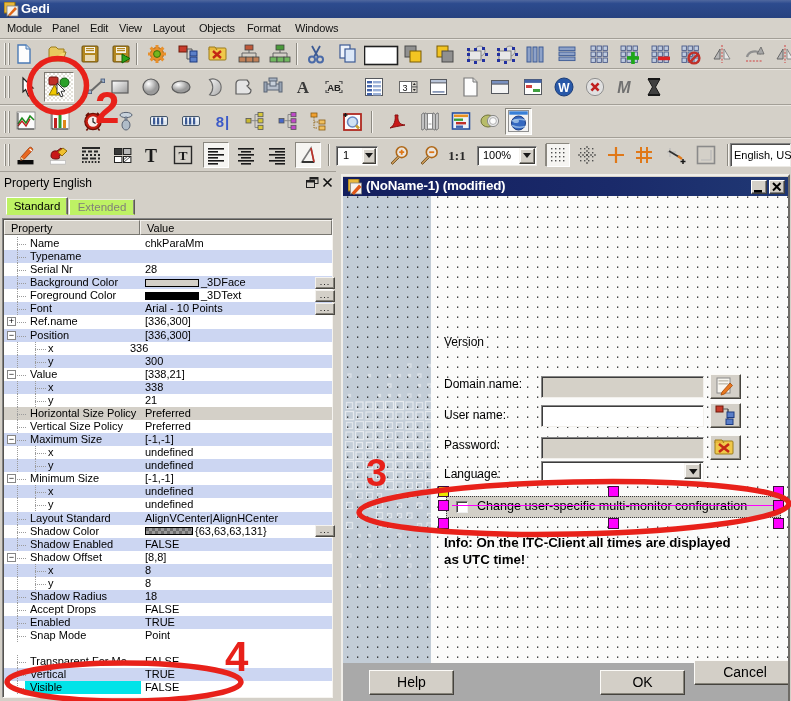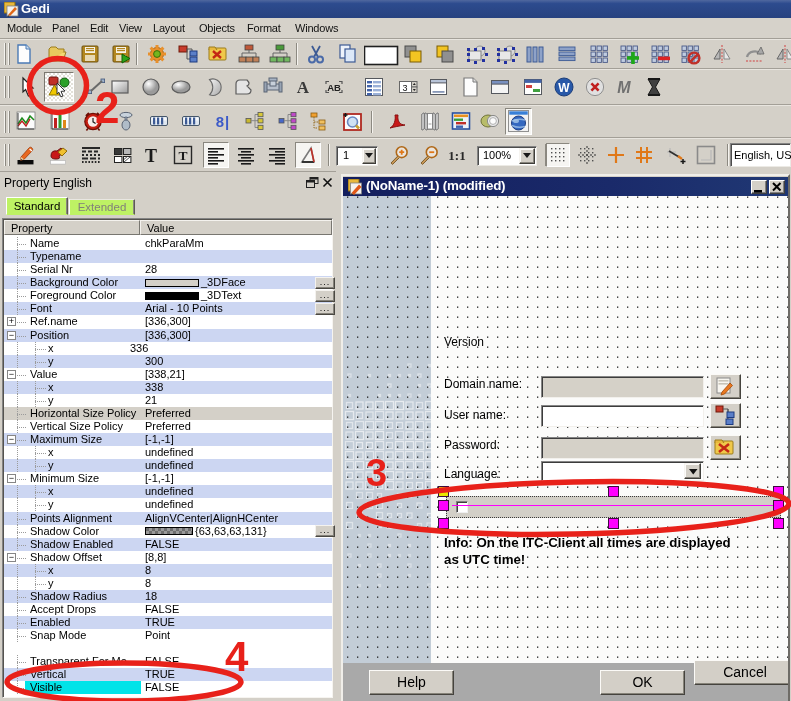--- a/index.html
+++ b/index.html
@@ -938,21 +938,21 @@
       <div class="prow" style="top:279.4px;background:#fff">
         <div class="vdots" style="left:13px;top:0;height:13.1px"></div>
         <div class="vdots" style="left:31px;top:0;height:13.1px"></div>
         <div class="hdots" style="left:31px;top:7px;width:11px"></div>
         <span class="pname" style="left:44px">y</span>
         <span class="pval" style="left:141px">undefined</span>
       </div>
       <div class="prow" style="top:292.5px;background:#ccd6f2">
         <div class="vdots" style="left:13px;top:0;height:13.1px"></div>
         <div class="hdots" style="left:13px;top:7px;width:10px"></div>
-        <span class="pname">Points Alignment</span>
+        <span class="pname">Layout Standard</span>
         <span class="pval" style="left:141px">AlignVCenter|AlignHCenter</span>
       </div>
       <div class="prow" style="top:305.5px;background:#fff">
         <div class="vdots" style="left:13px;top:0;height:13.1px"></div>
         <div class="hdots" style="left:13px;top:7px;width:10px"></div>
         <span class="pname">Shadow Color</span>
         <div class="abs" style="left:141px;top:2.5px;width:48px;height:8px;border:1px solid #000;background:repeating-conic-gradient(#9a9a9a 0 25%,#6e6e6e 0 50%);background-size:6px 6px"></div>
         <span class="pval" style="left:191px">{63,63,63,131}</span>
         <div class="dots3" style="top:0.5px">...</div>
       </div>
@@ -1225,20 +1225,21 @@
             <path d="M4 14 L14 6 M14 14 L4 6" stroke="#c42814" stroke-width="2.6"></path>
           </g>
         </svg></div>
       <div class="inp" style="top:265px;height:20px;background:#fff"></div>
       <div class="btn" style="left:341px;top:267px;width:17px;height:16px"></div>
       <svg class="abs" style="left:345.5px;top:273px" width="9" height="6">
         <path d="M0 0 h8.5 l-4.25 5.5 Z" fill="#111"></path>
       </svg>
       <div class="abs" style="left:103px;top:300px;width:335px;height:22px;background:#d2cfc7;border:1px dotted #3a3a3a"></div>
       <div class="abs" style="left:113px;top:305px;width:12px;height:12px;background:#fff;border:1px solid;border-color:#808080 #f0f0f0 #f0f0f0 #808080;box-shadow:inset 1px 1px 0 #404040"></div>
+      <span class="flabel" style="left:134px;top:303px;font-size:12.6px;white-space:nowrap">Change user-specific multi-monitor configuration</span>
       <div class="abs" style="left:109px;top:309px;width:325px;height:1px;background:#ff00ff"></div>
       <div class="hand" style="left:95px;top:290px;background:#e8e800"></div>
       <div class="hand" style="left:265px;top:290px;background:#ff00ff"></div>
       <div class="hand" style="left:430px;top:290px;background:#ff00ff"></div>
       <div class="hand" style="left:95px;top:304px;background:#ff00ff"></div>
       <div class="hand" style="left:430px;top:304px;background:#ff00ff"></div>
       <div class="hand" style="left:95px;top:322px;background:#ff00ff"></div>
       <div class="hand" style="left:265px;top:322px;background:#ff00ff"></div>
       <div class="hand" style="left:430px;top:322px;background:#ff00ff"></div>
       <span class="flabel" style="left:101px;top:339px;font-weight:bold;font-size:13.3px;white-space:nowrap">Info: On the ITC-Client all times are displayed</span>

